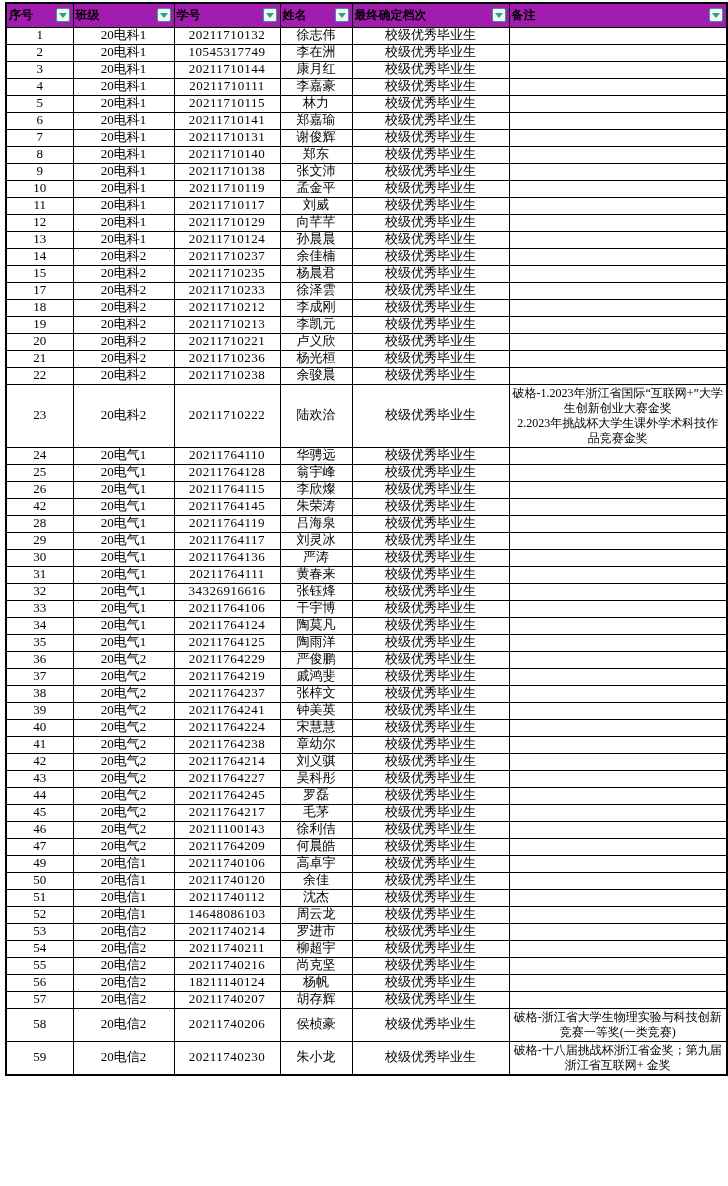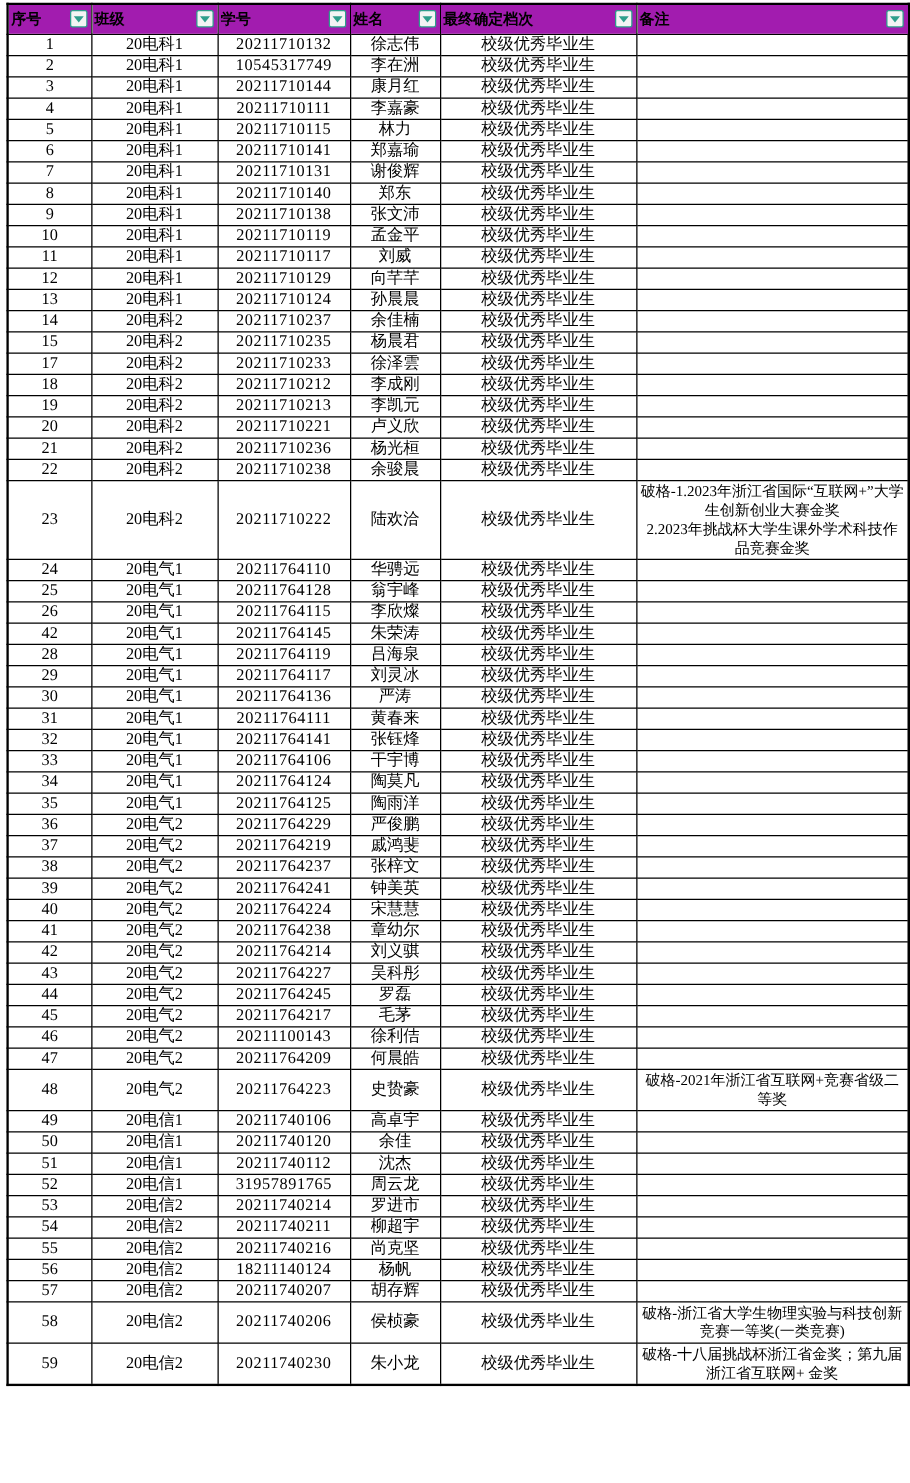--- a/index.html
+++ b/index.html
@@ -368,21 +368,21 @@
     <td class="cell-index">31</td>
     <td class="cell-class">20电气1</td>
     <td class="cell-id">20211764111</td>
     <td class="cell-name">黄春来</td>
     <td class="cell-level">校级优秀毕业生</td>
     <td class="cell-remark"></td>
   </tr>
       <tr class="data-row">
     <td class="cell-index">32</td>
     <td class="cell-class">20电气1</td>
-    <td class="cell-id">20211764141</td>
+    <td class="cell-id">34326916616</td>
     <td class="cell-name">张钰烽</td>
     <td class="cell-level">校级优秀毕业生</td>
     <td class="cell-remark"></td>
   </tr>
       <tr class="data-row">
     <td class="cell-index">33</td>
     <td class="cell-class">20电气1</td>
     <td class="cell-id">20211764106</td>
     <td class="cell-name">干宇博</td>
     <td class="cell-level">校级优秀毕业生</td>
@@ -492,28 +492,20 @@
     <td class="cell-level">校级优秀毕业生</td>
     <td class="cell-remark"></td>
   </tr>
       <tr class="data-row">
     <td class="cell-index">47</td>
     <td class="cell-class">20电气2</td>
     <td class="cell-id">20211764209</td>
     <td class="cell-name">何晨皓</td>
     <td class="cell-level">校级优秀毕业生</td>
     <td class="cell-remark"></td>
-  </tr>
-      <tr class="data-row">
-    <td class="cell-index">48</td>
-    <td class="cell-class">20电气2</td>
-    <td class="cell-id">20211764223</td>
-    <td class="cell-name">史贽豪</td>
-    <td class="cell-level">校级优秀毕业生</td>
-    <td class="cell-remark">破格-2021年浙江省互联网+竞赛省级二等奖</td>
   </tr>
       <tr class="data-row">
     <td class="cell-index">49</td>
     <td class="cell-class">20电信1</td>
     <td class="cell-id">20211740106</td>
     <td class="cell-name">高卓宇</td>
     <td class="cell-level">校级优秀毕业生</td>
     <td class="cell-remark"></td>
   </tr>
       <tr class="data-row">
@@ -528,21 +520,21 @@
     <td class="cell-index">51</td>
     <td class="cell-class">20电信1</td>
     <td class="cell-id">20211740112</td>
     <td class="cell-name">沈杰</td>
     <td class="cell-level">校级优秀毕业生</td>
     <td class="cell-remark"></td>
   </tr>
       <tr class="data-row">
     <td class="cell-index">52</td>
     <td class="cell-class">20电信1</td>
-    <td class="cell-id">31957891765</td>
+    <td class="cell-id">14648086103</td>
     <td class="cell-name">周云龙</td>
     <td class="cell-level">校级优秀毕业生</td>
     <td class="cell-remark"></td>
   </tr>
       <tr class="data-row">
     <td class="cell-index">53</td>
     <td class="cell-class">20电信2</td>
     <td class="cell-id">20211740214</td>
     <td class="cell-name">罗进市</td>
     <td class="cell-level">校级优秀毕业生</td>

